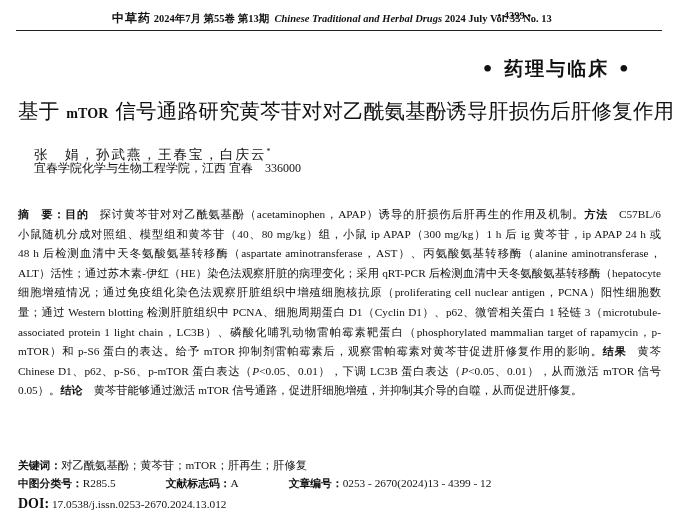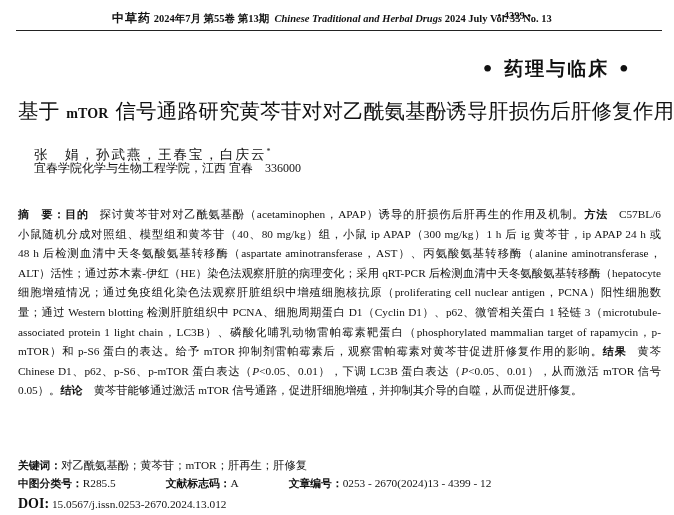--- a/index.html
+++ b/index.html
@@ -69,14 +69,14 @@
 
 <div class="meta" style="top:458px;">
   <span class="lbl">关键词：</span><span>对乙酰氨基酚；黄芩苷；mTOR；肝再生；肝修复</span>
 </div>
 
 <div class="meta" style="top:477px;">
   <span class="lbl">中图分类号：</span><span>R285.5</span><span class="gap"></span><span class="lbl">文献标志码：</span><span>A</span><span class="gap"></span><span class="lbl">文章编号：</span><span>0253 - 2670(2024)13 - 4399 - 12</span>
 </div>
 
 <div class="meta" style="top:496px;">
-  <span class="lbl" style="font-family:'Liberation Serif', serif; font-size:14px;">DOI:</span> <span>15.0567/j.issn.0253-2670.2024.13.012</span>
+  <span class="lbl" style="font-family:'Liberation Serif', serif; font-size:14px;">DOI:</span> <span>17.0538/j.issn.0253-2670.2024.13.012</span>
 </div>
 
 </body></html>

